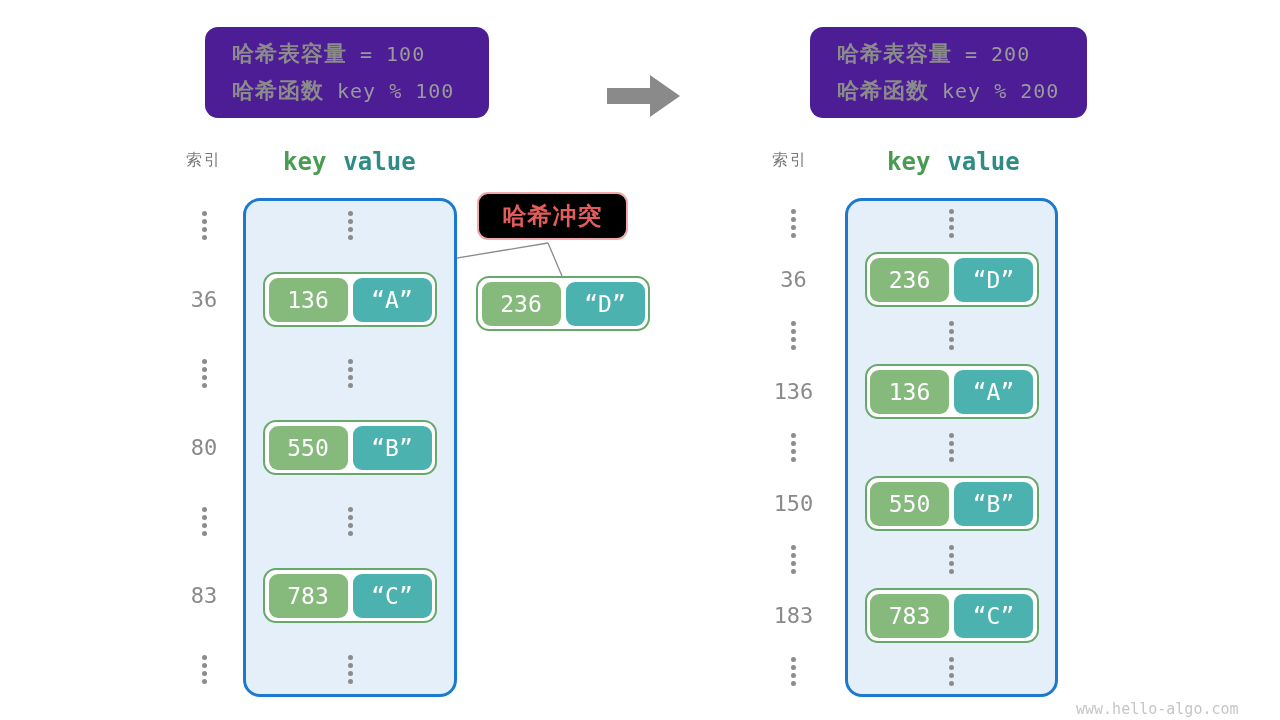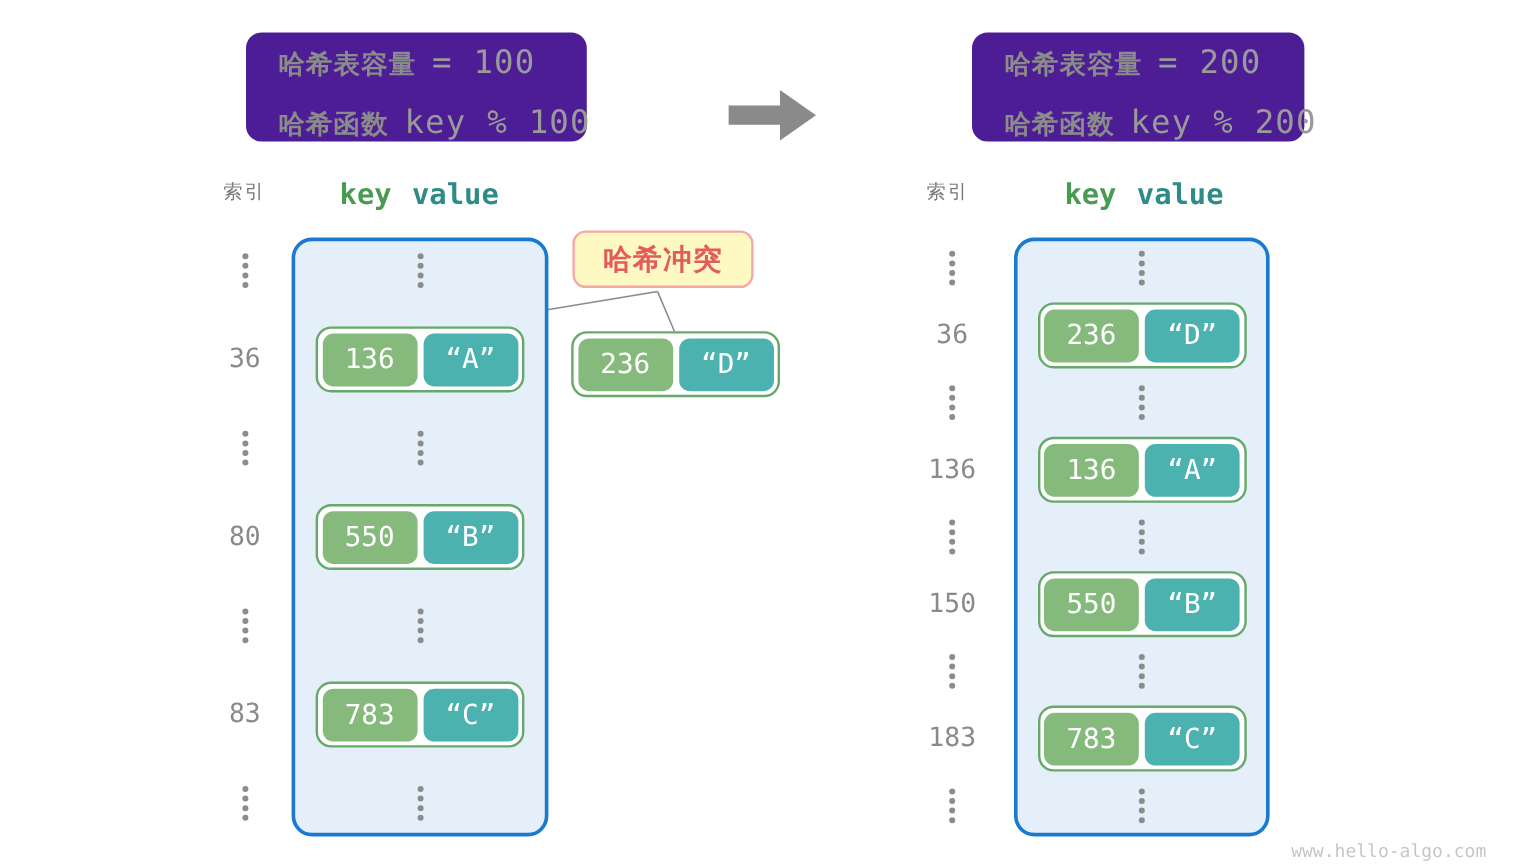--- a/index.html
+++ b/index.html
@@ -8,21 +8,21 @@
   .canvas { position: absolute; inset: 0; width: 1280px; height: 720px; }
 
   
   .info-box {
     position: absolute; background: #4c1d95; border-radius: 13px;
     display: flex; flex-direction: column; justify-content: center;
     gap: 7px; padding-left: 27px; height: 91px; top: 27px;
   }
   .info-line { display: flex; align-items: baseline; gap: 13px; white-space: nowrap; }
   .info-label { font-weight: bold; font-size: 22px; color: #8b8b8b; letter-spacing: 1px; }
-  .info-mono { font-family: "DejaVu Sans Mono", monospace; font-size: 27px; color: #9a9a9a; letter-spacing: 1px; margin-top: 11px; }
+  .info-mono { font-family: "DejaVu Sans Mono", monospace; font-size: 20px; color: #9a9a9a; letter-spacing: 1px; }
   #info-before { left: 205px; width: 284px; }
   #info-after  { left: 810px; width: 277px; }
 
   .transform-title {
     position: absolute; left: 543px; top: 33px; width: 205px;
     text-align: center; font-weight: bold; font-size: 24px; color: #262626;
     white-space: nowrap; letter-spacing: 1px;
   }
   .expand-arrow { position: absolute; left: 607px; top: 74px; }
 
@@ -78,21 +78,21 @@
     width: 79px; height: 44px; border-radius: 9px;
     display: flex; align-items: center; justify-content: center;
     font-family: "DejaVu Sans Mono", monospace; font-size: 23px; color: #ffffff;
   }
   .pill-key   { background: #86ba7d; }
   .pill-value { background: #4cb2b0; }
 
   
   .collision-box {
     position: absolute; left: 477px; top: 192px; width: 151px; height: 48px;
-    background: #fef9c3; border: 2px solid #f3a9a9; border-radius: 11px;
+    background: #000000; border: 2px solid #f3a9a9; border-radius: 11px;
     display: flex; align-items: center; justify-content: center;
     font-weight: bold; font-size: 24px; color: #e25c5c; letter-spacing: 1px;
   }
   .collision-pair { position: absolute; left: 476px; top: 276px; }
   .connector-lines { position: absolute; inset: 0; pointer-events: none; }
 
   .watermark {
     position: absolute; left: 1076px; top: 700px;
     font-family: "DejaVu Sans Mono", monospace; font-size: 15px; color: #c6c6c6;
   }

